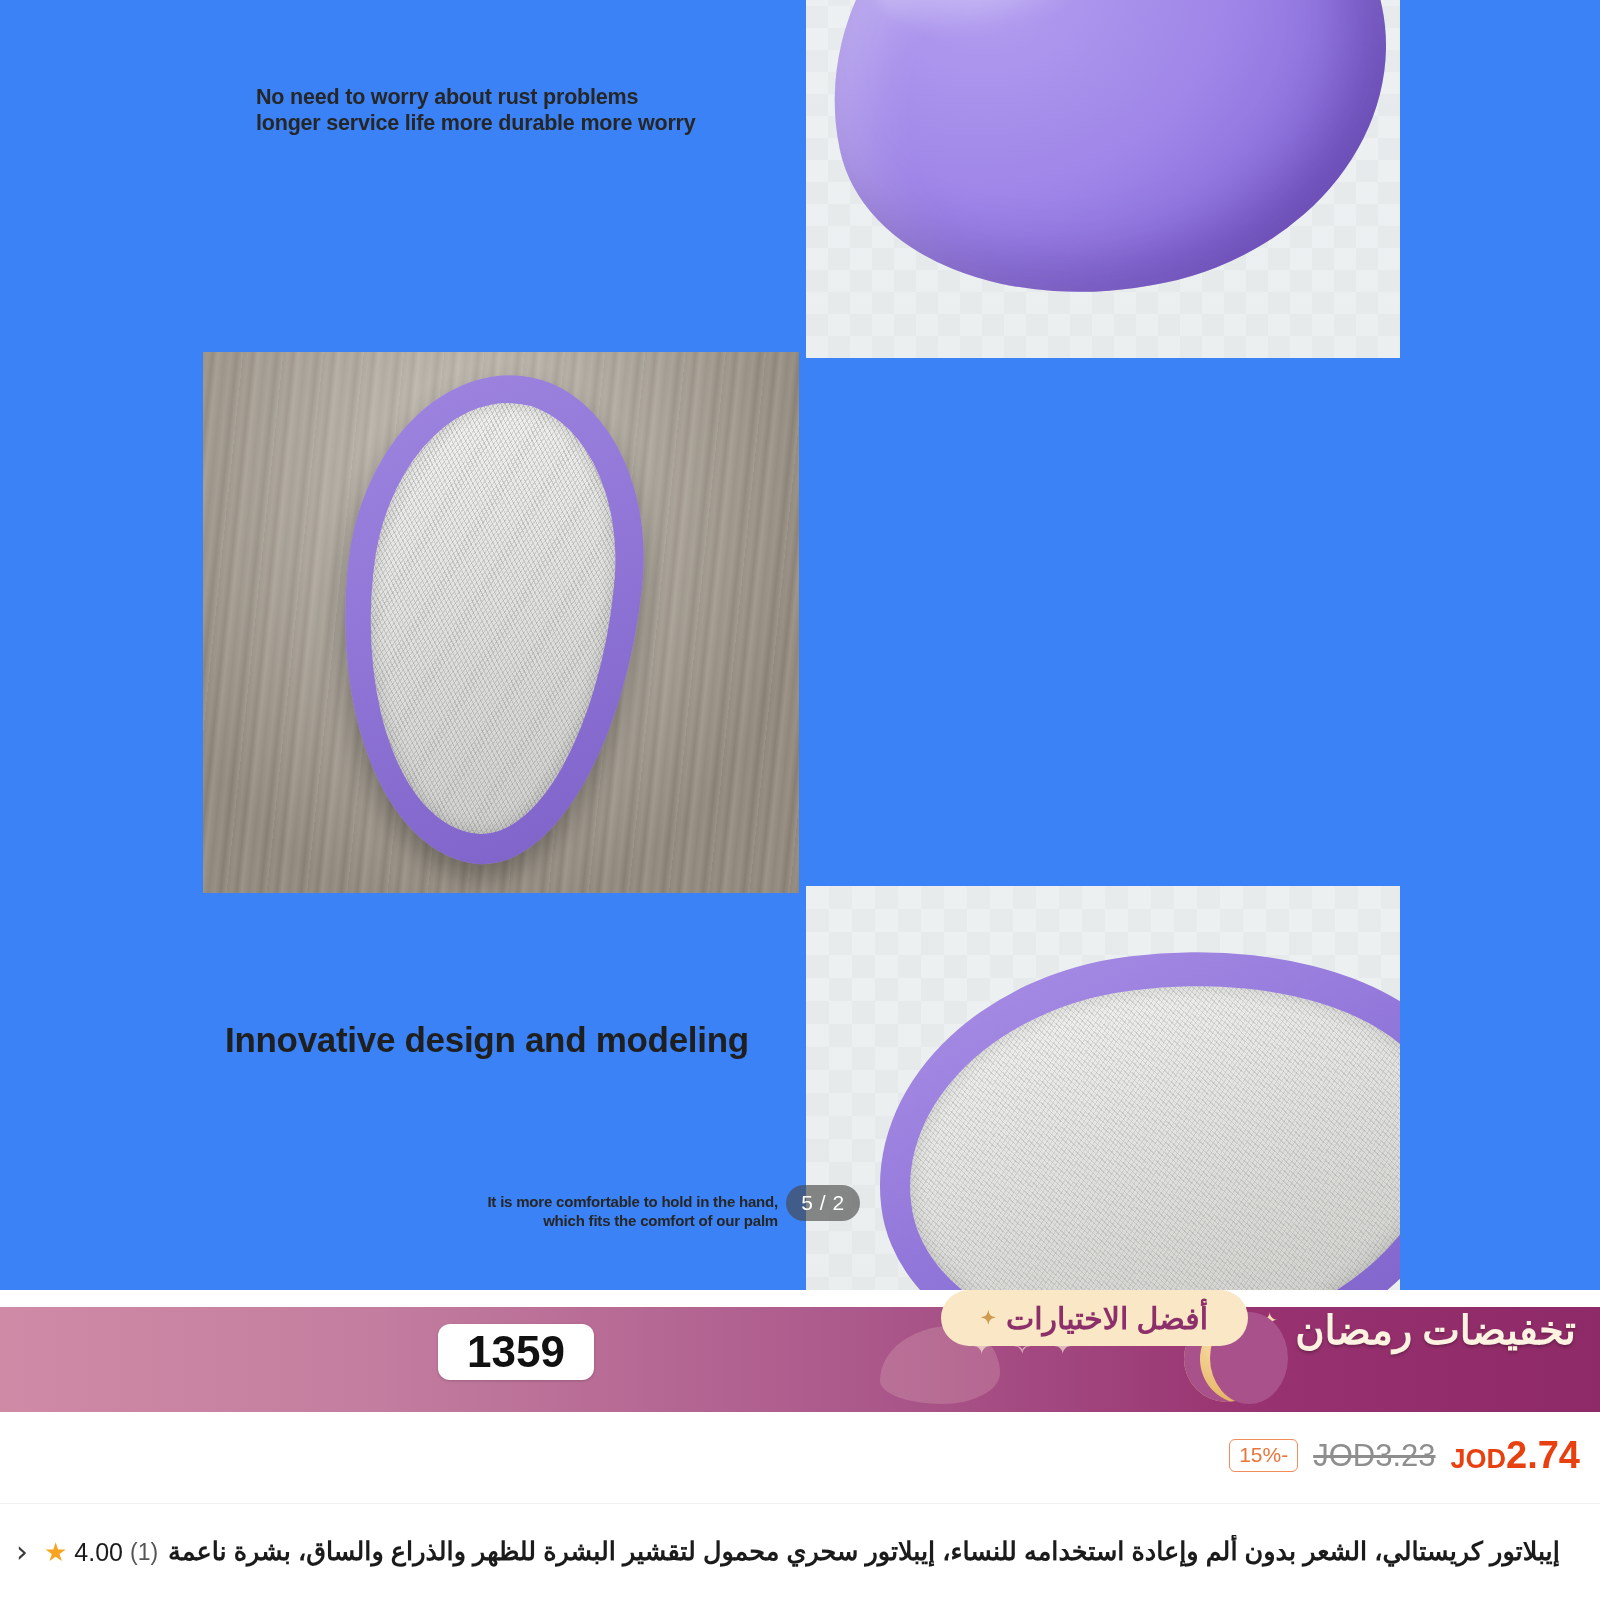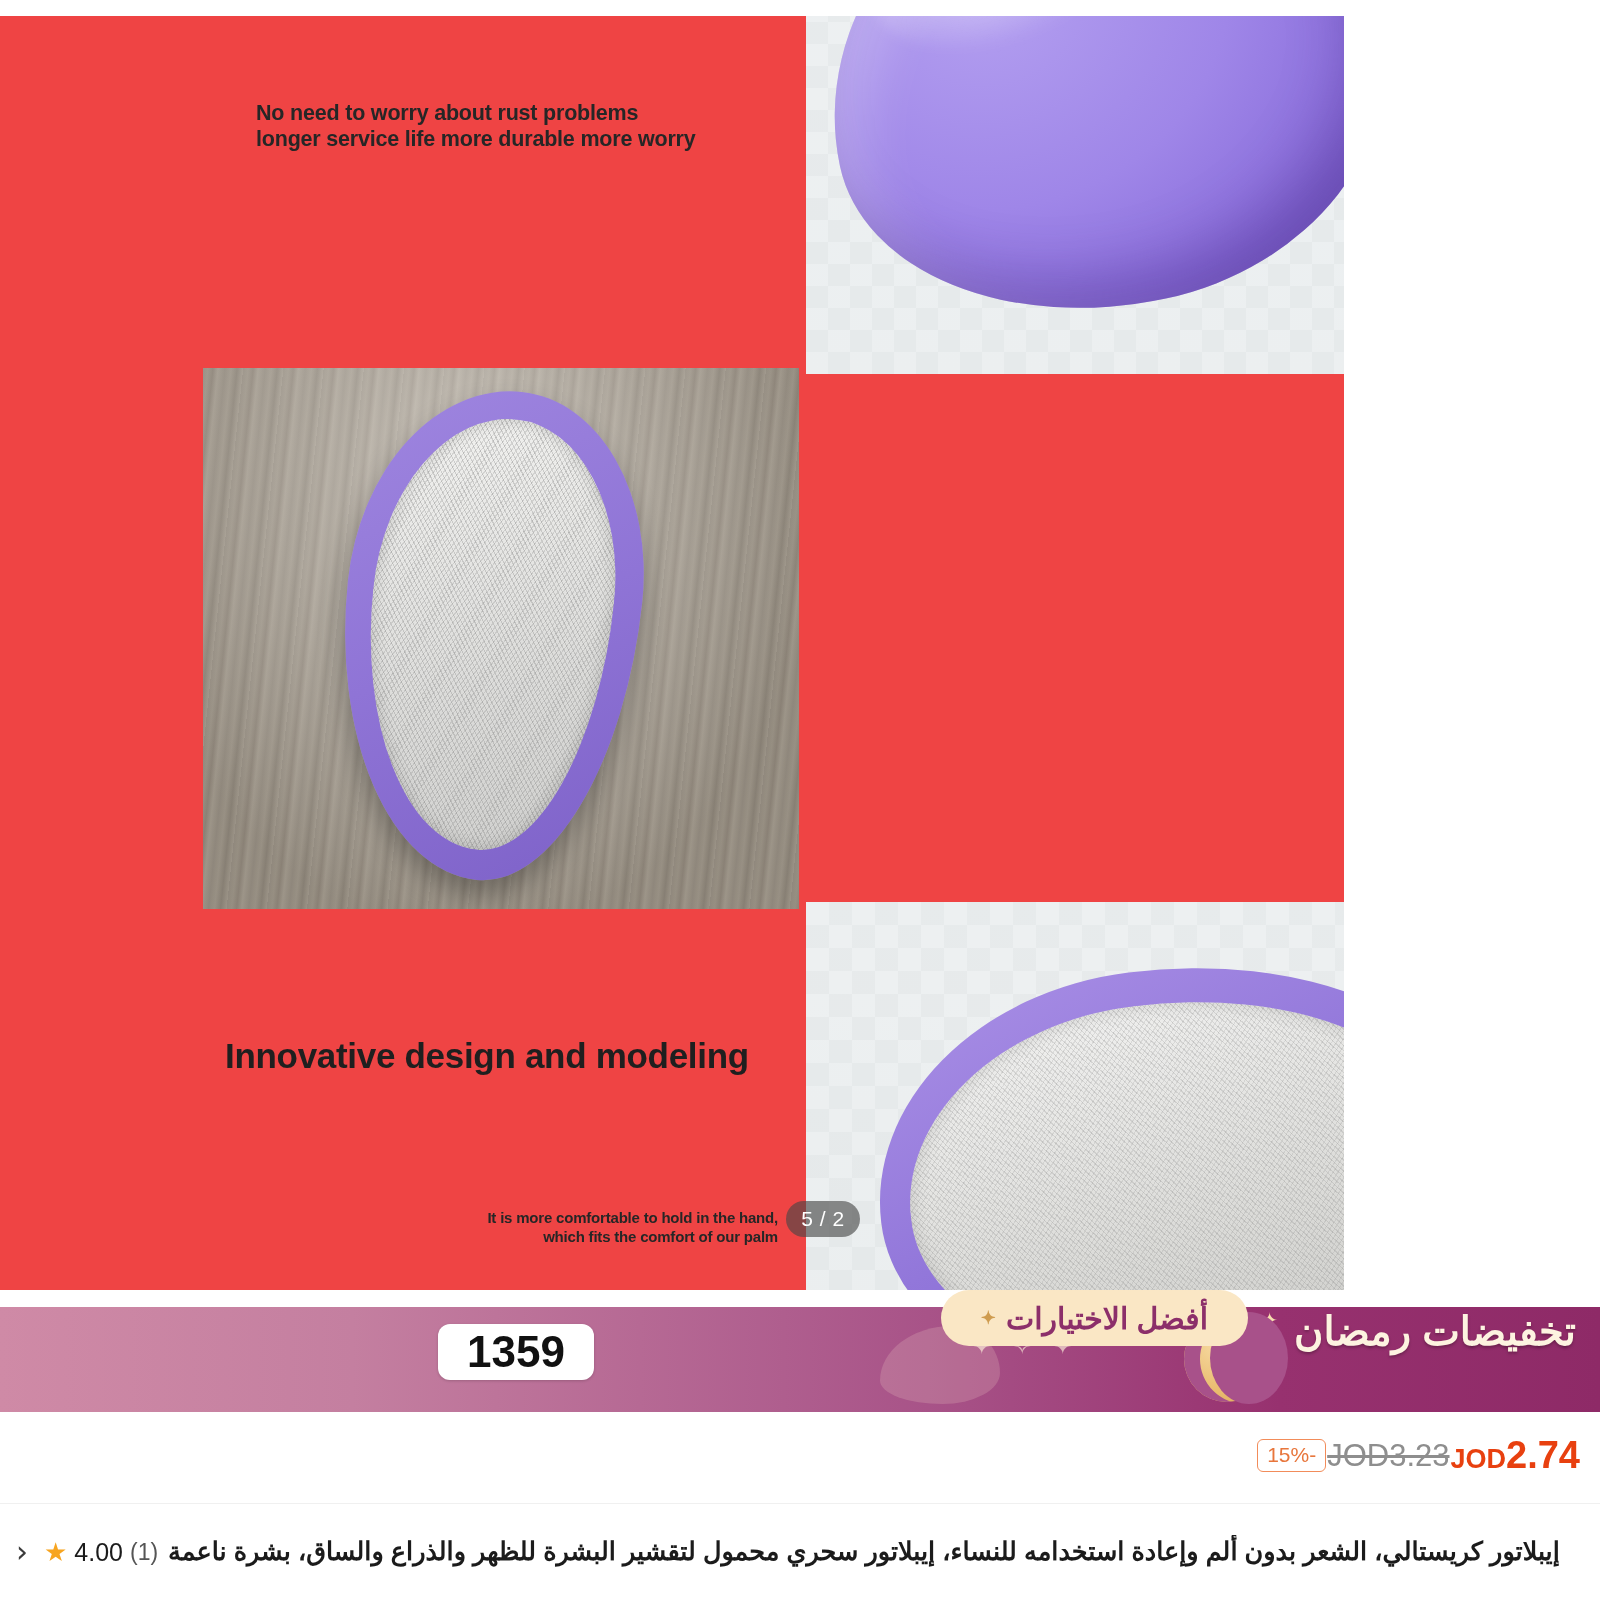--- a/index.html
+++ b/index.html
@@ -19,25 +19,24 @@
     position: absolute;
     inset: 0;
     background: #ffffff;
   }
 
   
   .gallery {
     position: absolute;
     left: 0;
     top: 0;
-    width: 1344px;
+    width: 1600px;
     height: 1290px;
-    background: #ef4444;
-    overflow: hidden;
-    margin-top: 16px;
+    background: #3b82f6;
+    overflow: hidden;
   }
 
   
   .photo-topright {
     position: absolute;
     left: 806px;
     top: -60px;
     width: 594px;
     height: 418px;
     background: linear-gradient(180deg, #eceff1 0%, #e9edee 100%);
@@ -267,20 +266,21 @@
     position: absolute;
     right: 24px;
     top: 20px;
     width: 300px;
     text-align: right;
     color: #fdf3e0;
     font-size: 40px;
     font-weight: 700;
     line-height: 1.05;
     text-shadow: 0 2px 3px rgba(0,0,0,.25);
+    font-family: Liberation Serif, serif;
   }
   .promo-sub {
     position: absolute;
     right: 352px;
     top: 0px;
     height: 56px;
     padding: 0 40px;
     display: flex;
     align-items: center;
     background: #fae7c5;
@@ -337,21 +337,21 @@
     width: 1600px;
     height: 92px;
     background: #ffffff;
   }
   .price-inner {
     position: absolute;
     right: 0;
     top: 22px;
     display: flex;
     align-items: center;
-    gap: 1px;
+    gap: 15px;
     direction: ltr;
     padding-right: 20px;
     text-align: center;
   }
   .discount-chip {
     border: 1px solid #f28c5a;
     color: #e8763c;
     border-radius: 6px;
     font-size: 21px;
     padding: 3px 9px 4px;

